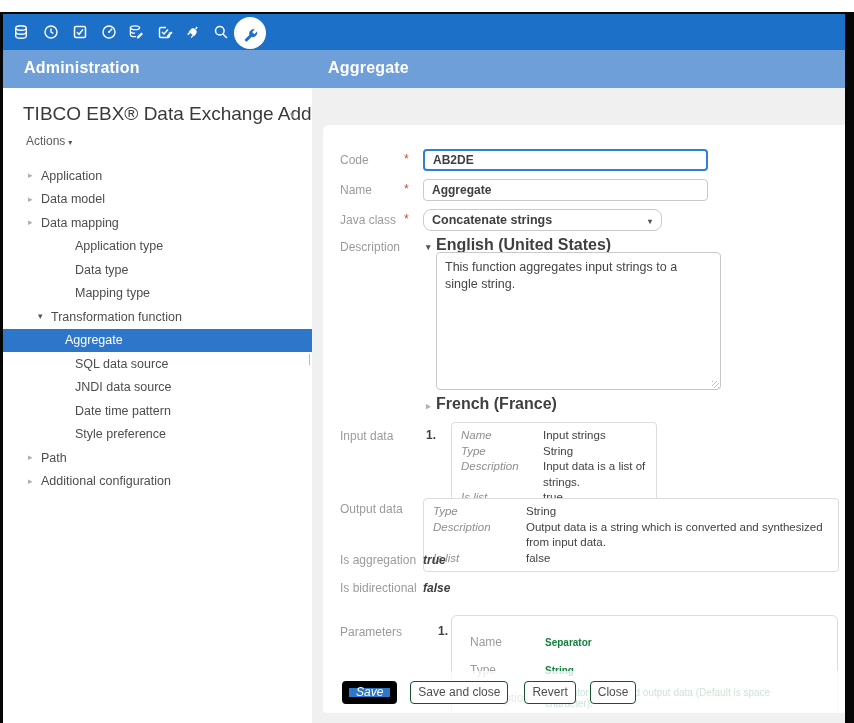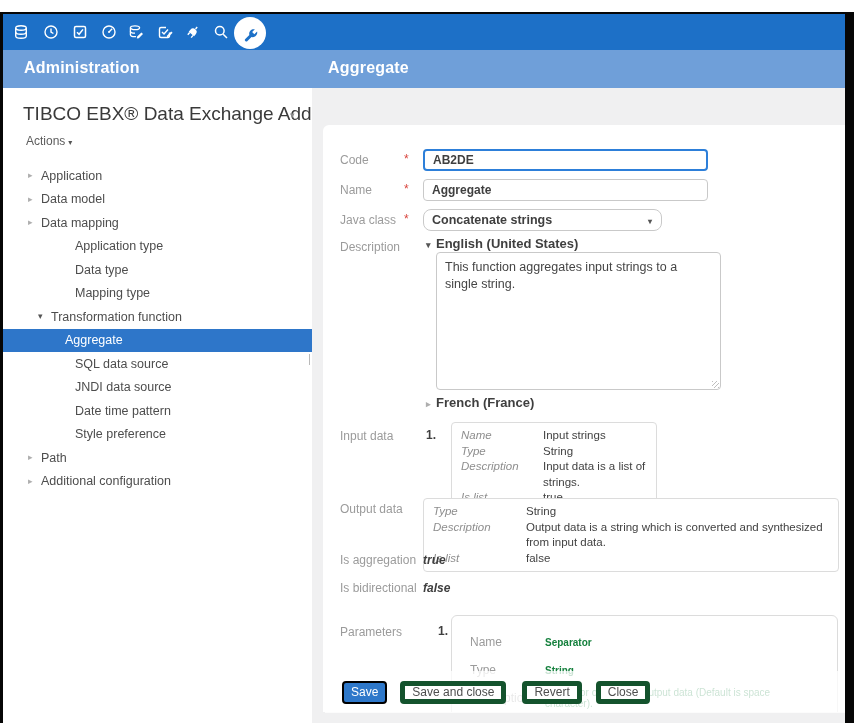--- a/index.html
+++ b/index.html
@@ -50,21 +50,21 @@
   .flabel { position:absolute; left:17px; font-size:12px; color:#9b9b9b; white-space:nowrap; }
   .req { position:absolute; left:81px; color:#d9453d; font-size:12px; }
   .tinput { position:absolute; left:100px; width:285px; height:22px; border:1px solid #c9c9c9; border-radius:4px;
             padding:0 8px; font-size:12px; font-weight:600; color:#3f3f3f; background:#fff;
             font-family:"Liberation Sans", sans-serif; outline:none; }
   .tinput.focused { border:2px solid #2d7fd9; }
   .fselect { position:absolute; left:100px; width:239px; height:22px; border:1px solid #c9c9c9; border-radius:8px;
              padding:0 8px; font-size:12.5px; font-weight:600; color:#3f3f3f; background:#fff;
              display:flex; align-items:center; cursor:pointer; }
   .fselect .car { position:absolute; right:9px; top:7px; font-size:8px; color:#555; }
-  .lochead { position:absolute; font-size:13px; color:#3f3f3f; font-weight:600; cursor:pointer; white-space:nowrap; }
+  .lochead { position:absolute; font-size:16px; color:#3f3f3f; font-weight:600; cursor:pointer; white-space:nowrap; }
   .lochead .arr { font-size:9px; display:inline-block; width:10px; }
   .desc-ta { position:absolute; left:113px; top:127px; width:285px; height:138px; border:1px solid #c9c9c9;
              border-radius:4px; padding:6px 8px; font-size:12.5px; color:#454545; resize:none;
              font-family:"Liberation Sans", sans-serif; outline:none; line-height:1.35; }
   .ta-grip { position:absolute; left:389px; top:256px; width:7px; height:7px;
              background:repeating-linear-gradient(135deg,#bfbfbf 0 1px,transparent 1px 3px); cursor:nwse-resize; }
   .itemno { position:absolute; font-size:12px; font-weight:700; color:#3f3f3f; }
   .fieldbox { position:absolute; background:#fff; border:1px solid #dcdcdc; border-radius:4px; padding:5px 9px; }
   .brow { display:flex; font-size:11.5px; line-height:15.5px; }
   .brow i { color:#8e8e8e; font-style:italic; flex:0 0 auto; }
@@ -76,22 +76,22 @@
                border:1px solid #dcdcdc; border-radius:6px; padding:12px 18px; }
   .prow { display:flex; height:28px; align-items:center; font-size:12px; }
   .prow .pl { width:75px; color:#9b9b9b; flex:0 0 auto; }
   .prow .pv { color:#15803d; font-weight:600; font-size:10px; }
 
   
   .footer { position:absolute; left:13px; right:0; top:583px; height:42px;
             background:rgba(255,255,255,0.78); display:flex; align-items:center; padding-left:17px; z-index:5; }
   .btn { height:23px; display:inline-flex; align-items:center; border-radius:4px; font-size:12px;
          padding:0 7px; cursor:pointer; white-space:nowrap; font-family:"Liberation Sans", sans-serif; }
-  .btn.primary { background:#2e78ca; color:#fff; border:2px solid #000000; margin-right:13px; }
-  .btn.sec { background:#fff; color:#4e4e4e; border:5px solid #14532d; }
+  .btn.primary { background:#2e78ca; color:#fff; border:7px solid #000000; margin-right:13px;font-style:italic; }
+  .btn.sec { background:#fff; color:#4e4e4e; border:1px solid #14532d; }
   .btn.b2 { margin-right:16px; } .btn.b3 { margin-right:14px; }
 </style>
 </head>
 <body>
 
 <div class="frame">
   <div class="inner">
 
     <div class="toolbar">
       <span class="tbicon" style="left:10px">

